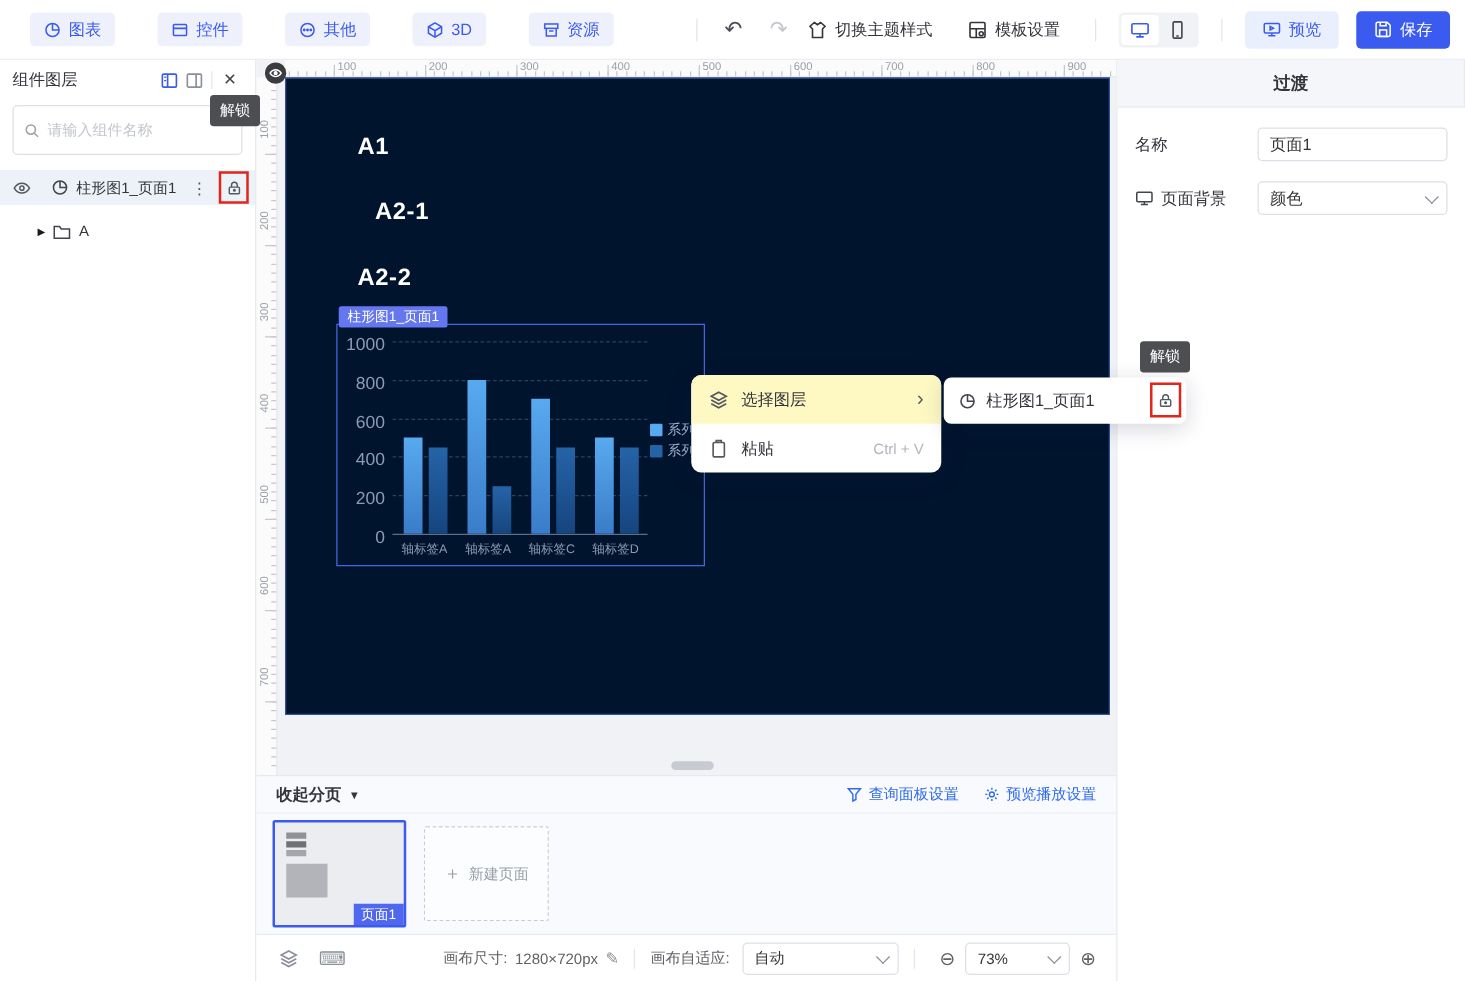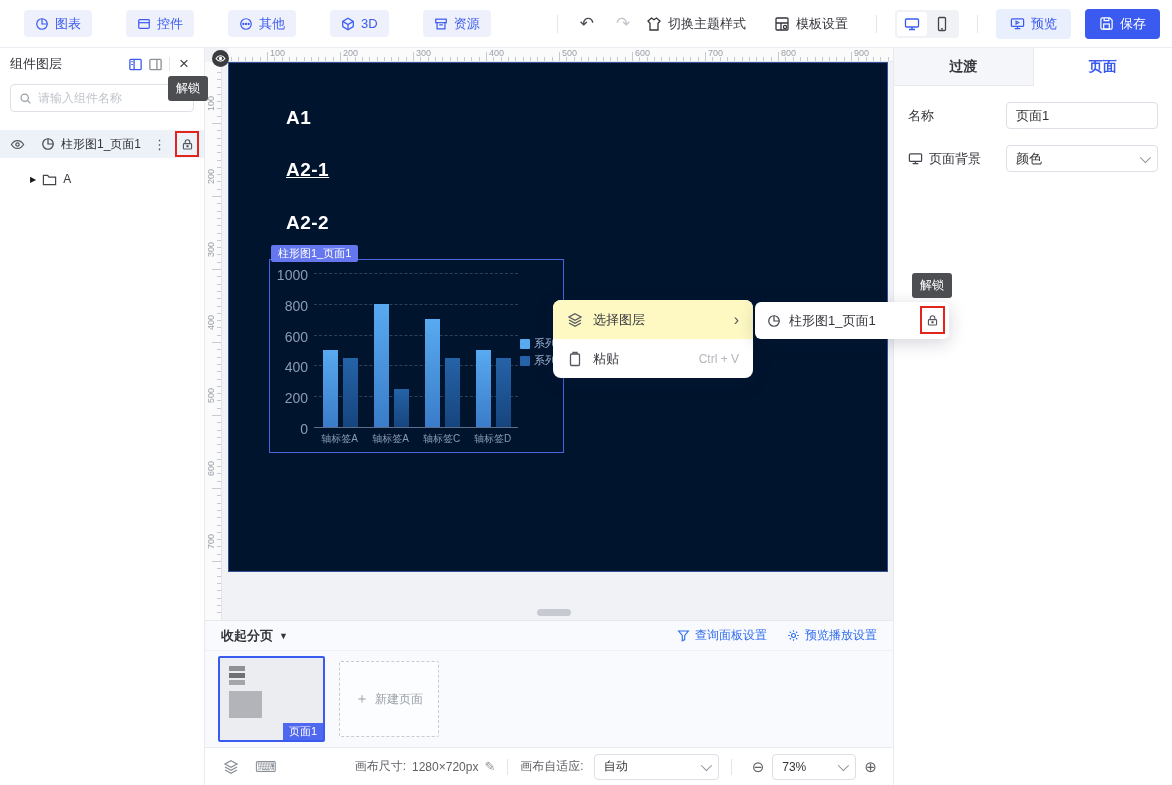--- a/index.html
+++ b/index.html
@@ -28,21 +28,21 @@
               color:#fff; border:none; border-radius:4px; font-size:13px; cursor:pointer; font-family:inherit; }
 
   
   .left-panel { position:absolute; left:0; top:48px; width:205px; height:737px; background:#fff;
                 border-right:1px solid #e8eaee; z-index:5; }
   .lp-header { height:32px; display:flex; align-items:center; padding:0 10px; }
   .lp-title { font-size:13px; color:#33353b; flex:1; }
   .lp-ico { display:flex; align-items:center; justify-content:center; width:20px; height:20px; cursor:pointer; }
   .lp-hdiv { width:1px; height:14px; background:#e3e5ea; margin:0 4px; }
   .lp-close { font-size:17px; color:#43454c; cursor:pointer; width:20px; text-align:center; }
-  .lp-search { margin:4px 10px 18px 10px; height:28px; border:1px solid #dde0e6; border-radius:4px;
+  .lp-search { margin:4px 10px 12px 10px; height:40px; border:1px solid #dde0e6; border-radius:4px;
                display:flex; align-items:center; padding:0 8px; gap:6px; }
   .lp-search input { border:none; outline:none; flex:1; font-size:12px; color:#333; font-family:inherit; width:100px; background:transparent; }
   .lp-search input::placeholder { color:#c1c5cc; }
   .layer-row { position:relative; height:28px; background:#edf1f8; display:flex; align-items:center; padding:0 10px; cursor:pointer; }
   .layer-row .lname { font-size:12px; color:#33353b; margin-left:6px; flex:1; }
   .dots { color:#55585f; font-size:13px; margin-right:28px; cursor:pointer; }
   .redbox { position:absolute; right:5px; top:1px; width:24px; height:26px; border:2px solid #e1251b;
             display:flex; align-items:center; justify-content:center; background:transparent; z-index:6; }
   .folder-row { height:26px; display:flex; align-items:center; padding-left:30px; gap:6px; margin-top:8px; cursor:pointer; }
   .expander { font-size:8px; color:#1a1a1a; }
@@ -528,21 +528,21 @@
       <div class="tick" style="top: 513.6px; width: 4px;"></div>
       <div class="tick" style="top: 520.9px; width: 4px;"></div>
       <div class="tick" style="top: 528.2px; width: 4px;"></div>
       <div class="tick" style="top: 535.5px; width: 4px;"></div>
       <div class="tick" style="top: 542.8px; width: 4px;"></div>
       <div class="tick" style="top: 550.1px; width: 4px;"></div>
     </div>
 
   <div class="page-canvas" id="page-canvas" style="background: rgb(0, 20, 46);">
     <div class="cv-label" style="left:57px; top:44px;">A1</div>
-    <div class="cv-label" style="left:57px; top:96px;text-decoration:underline;">A2-1</div>
+    <div class="cv-label" style="left:71px; top:96px;">A2-1</div>
     <div class="cv-label" style="left:57px; top:149px;">A2-2</div>
     <div class="comp-badge">柱形图1_页面1</div>
     <div class="chart-box">
       <div class="chart-inner" id="chart-inner">
           <div class="axis-line" style="left: 44px; top: 167px; width: 204px;"></div>
           <div class="ytick" style="left: 0px; top: 161px;">0</div>
           <div class="grid-line" style="left: 44px; top: 136.2px; width: 204px;"></div>
           <div class="ytick" style="left: 0px; top: 130.2px;">200</div>
           <div class="grid-line" style="left: 44px; top: 105.4px; width: 204px;"></div>
           <div class="ytick" style="left: 0px; top: 99.4px;">400</div>
@@ -618,21 +618,20 @@
           <circle cx="8" cy="10" r="0.8" fill="#55585f"></circle>
         </svg>
       </span>
   </span>
 </div>
 <div class="tooltip" style="left:912px; top:273px;">解锁</div>
 
 <div class="right-panel">
   <div class="rp-tabs">
     <div class="rp-tab inactive">过渡</div>
-    <div class="rp-tab active">页面</div>
   </div>
   <div class="rp-body">
     <div class="rp-row">
       <span class="rp-label">名称</span>
       <input class="rp-input" value="页面1" style="">
     </div>
     <div class="rp-row">
       <span class="rp-label">
         <span>
             <svg width="15" height="15" viewBox="0 0 16 16" fill="none" stroke="#43454c" stroke-width="1.3">

